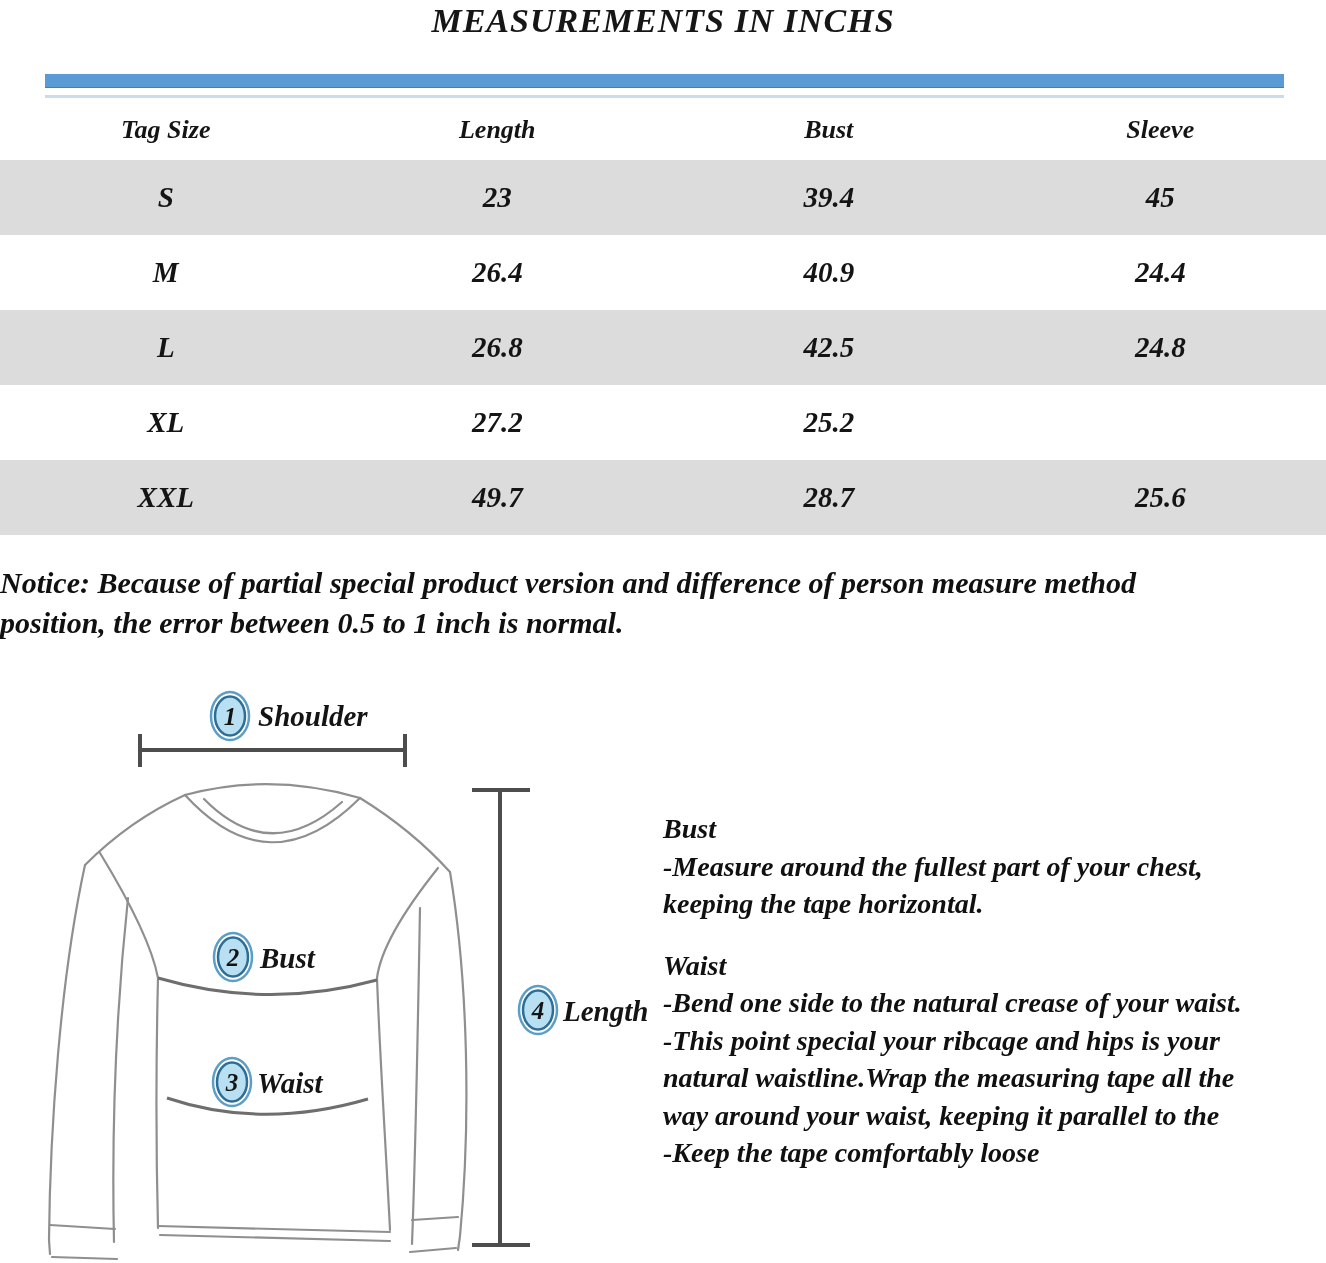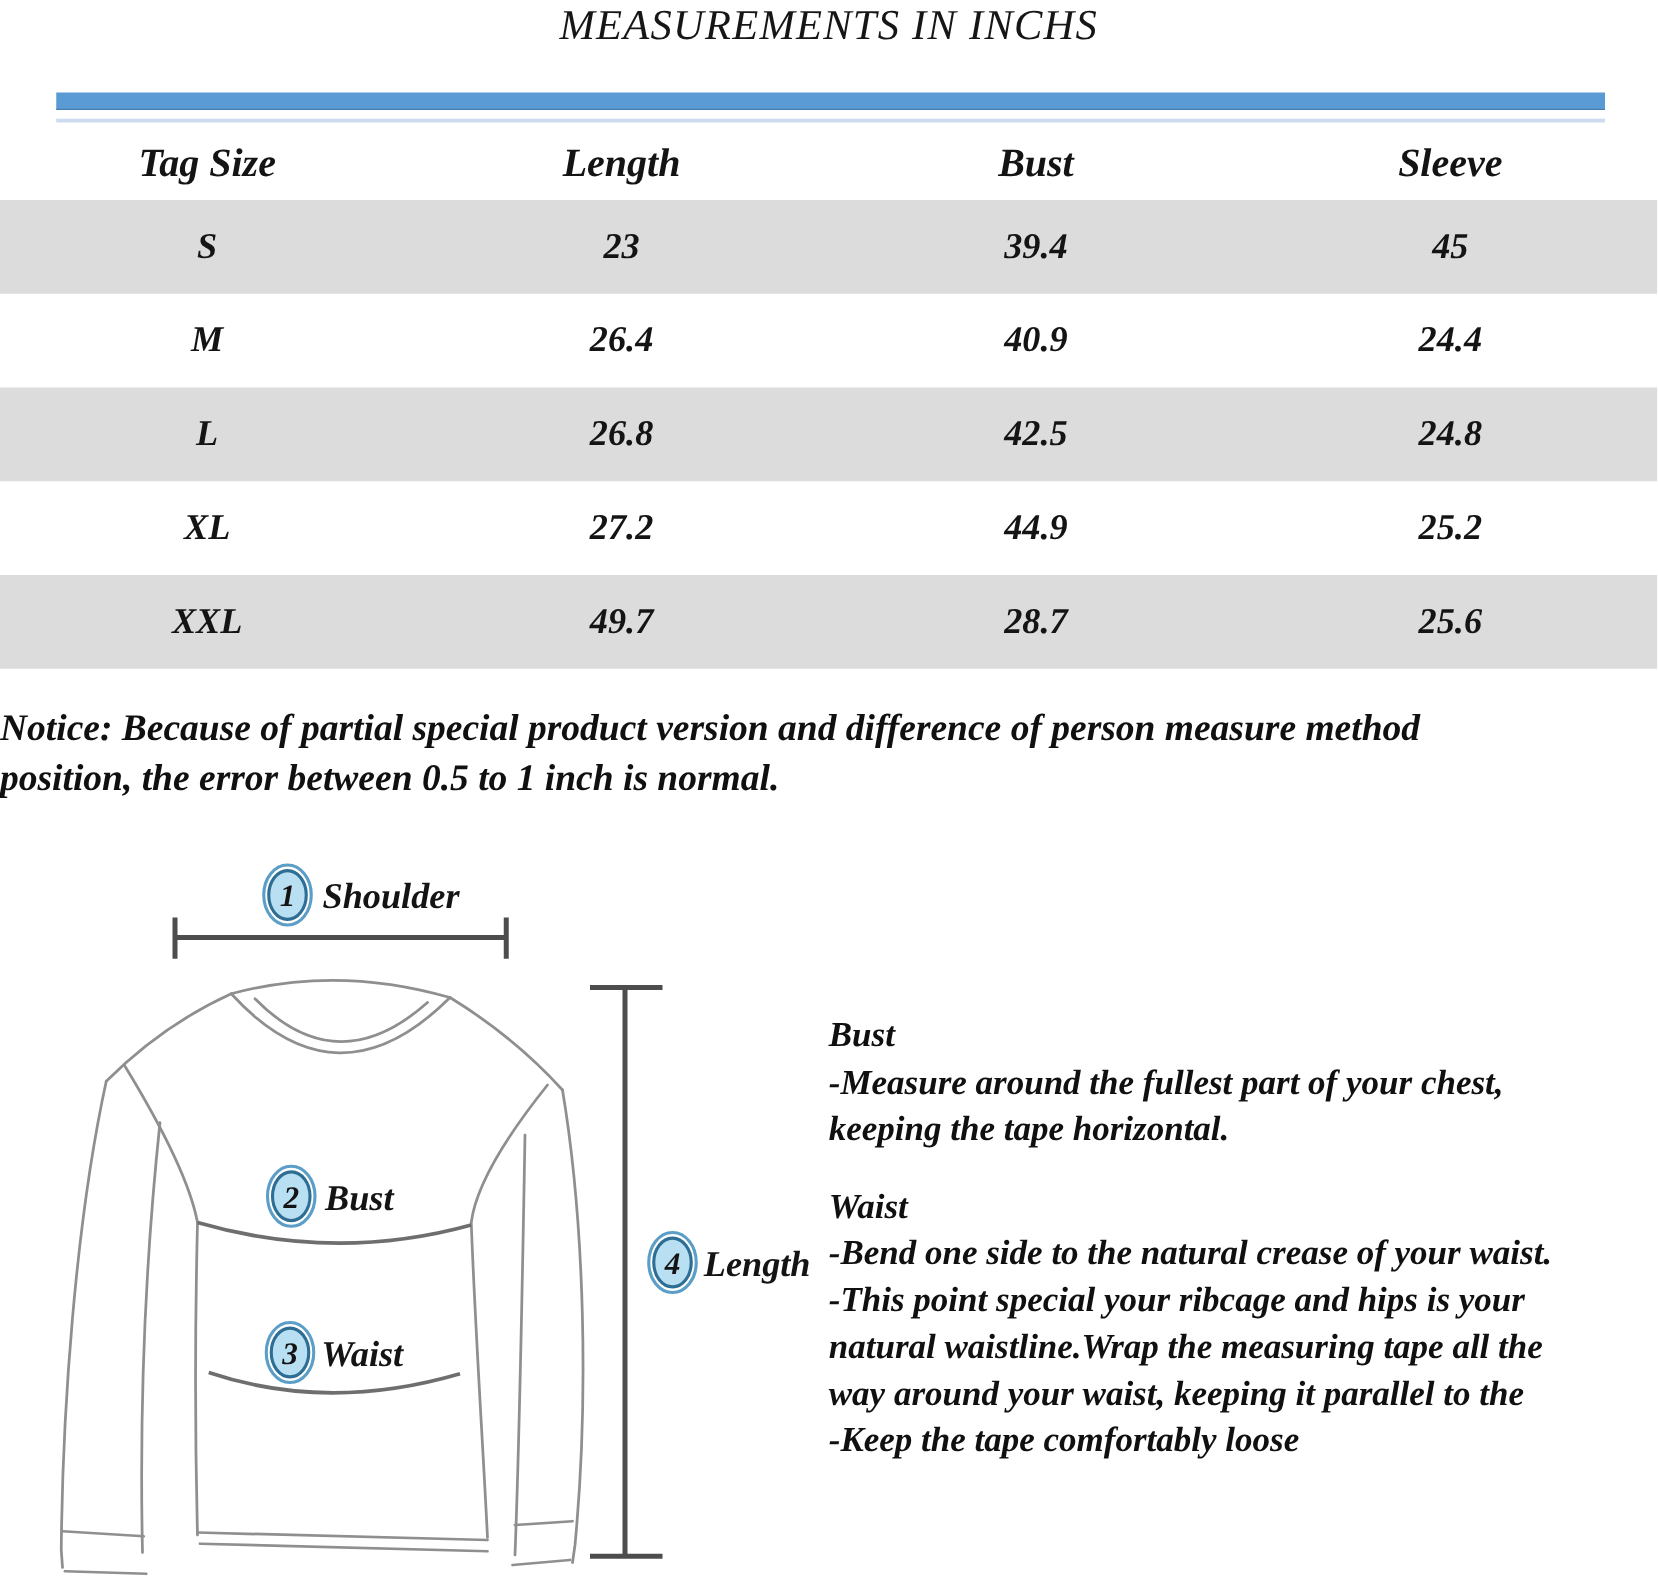--- a/index.html
+++ b/index.html
@@ -2,35 +2,35 @@
 <html><head>
 <meta charset="utf-8">
 <style>
   html,body{margin:0;padding:0;background:#ffffff;}
   .page{
     position:relative;width:1326px;height:1263px;background:#ffffff;
     font-family:"Liberation Serif", serif;color:#151515;overflow:hidden;
   }
   .page-title{
     position:absolute;top:2px;left:0;right:0;margin:0;
-    text-align:center;font-size:34px;font-weight:normal;font-style:italic;
+    text-align:center;font-size:34px;font-weight:bold;font-style:italic;
     letter-spacing:1px;color:#161616;
   }
   .accent-bar{position:absolute;top:74px;left:45px;width:1239px;height:13px;background:#5b9bd5;border-bottom:1px solid #447eb2;}
   .accent-rule{position:absolute;top:95px;left:45px;width:1239px;height:3px;background:#ccdcee;}
   .size-table{position:absolute;top:100px;left:0;width:1326px;}
   .trow{display:flex;width:100%;align-items:center;}
   .trow.header{height:60px;}
   .trow.data{height:75px;}
   .trow.alt{background:#dcdcdc;}
   .tcell{
     flex:0 0 25%;text-align:center;font-weight:bold;font-style:italic;
     font-size:29px;color:#141414;
   }
-  .trow.header .tcell{font-size:32px;}
+  .trow.header .tcell{font-size:26px;}
   .notice{
     position:absolute;top:563px;left:0;right:0;
     font-size:30px;font-weight:bold;font-style:italic;line-height:40px;color:#101010;
   }
   .diagram{position:absolute;left:20px;top:680px;}
   .diagram text{font-family:"Liberation Serif", serif;font-weight:bold;font-style:italic;fill:#141414;}
   .diagram .dlabel{font-size:29px;}
   .diagram .dnum{font-size:25px;text-anchor:middle;}
   .instructions{
     position:absolute;left:663px;top:810px;width:660px;
@@ -69,21 +69,20 @@
     </div>
     <div class="trow data alt">
       <div class="tcell">L</div>
       <div class="tcell">26.8</div>
       <div class="tcell">42.5</div>
       <div class="tcell">24.8</div>
     </div>
     <div class="trow data">
       <div class="tcell">XL</div>
       <div class="tcell">27.2</div>
-      <div class="tcell">44.9</div>
       <div class="tcell">25.2</div>
     </div>
     <div class="trow data alt">
       <div class="tcell">XXL</div>
       <div class="tcell">49.7</div>
       <div class="tcell">28.7</div>
       <div class="tcell">25.6</div>
     </div>
   </div>
 

